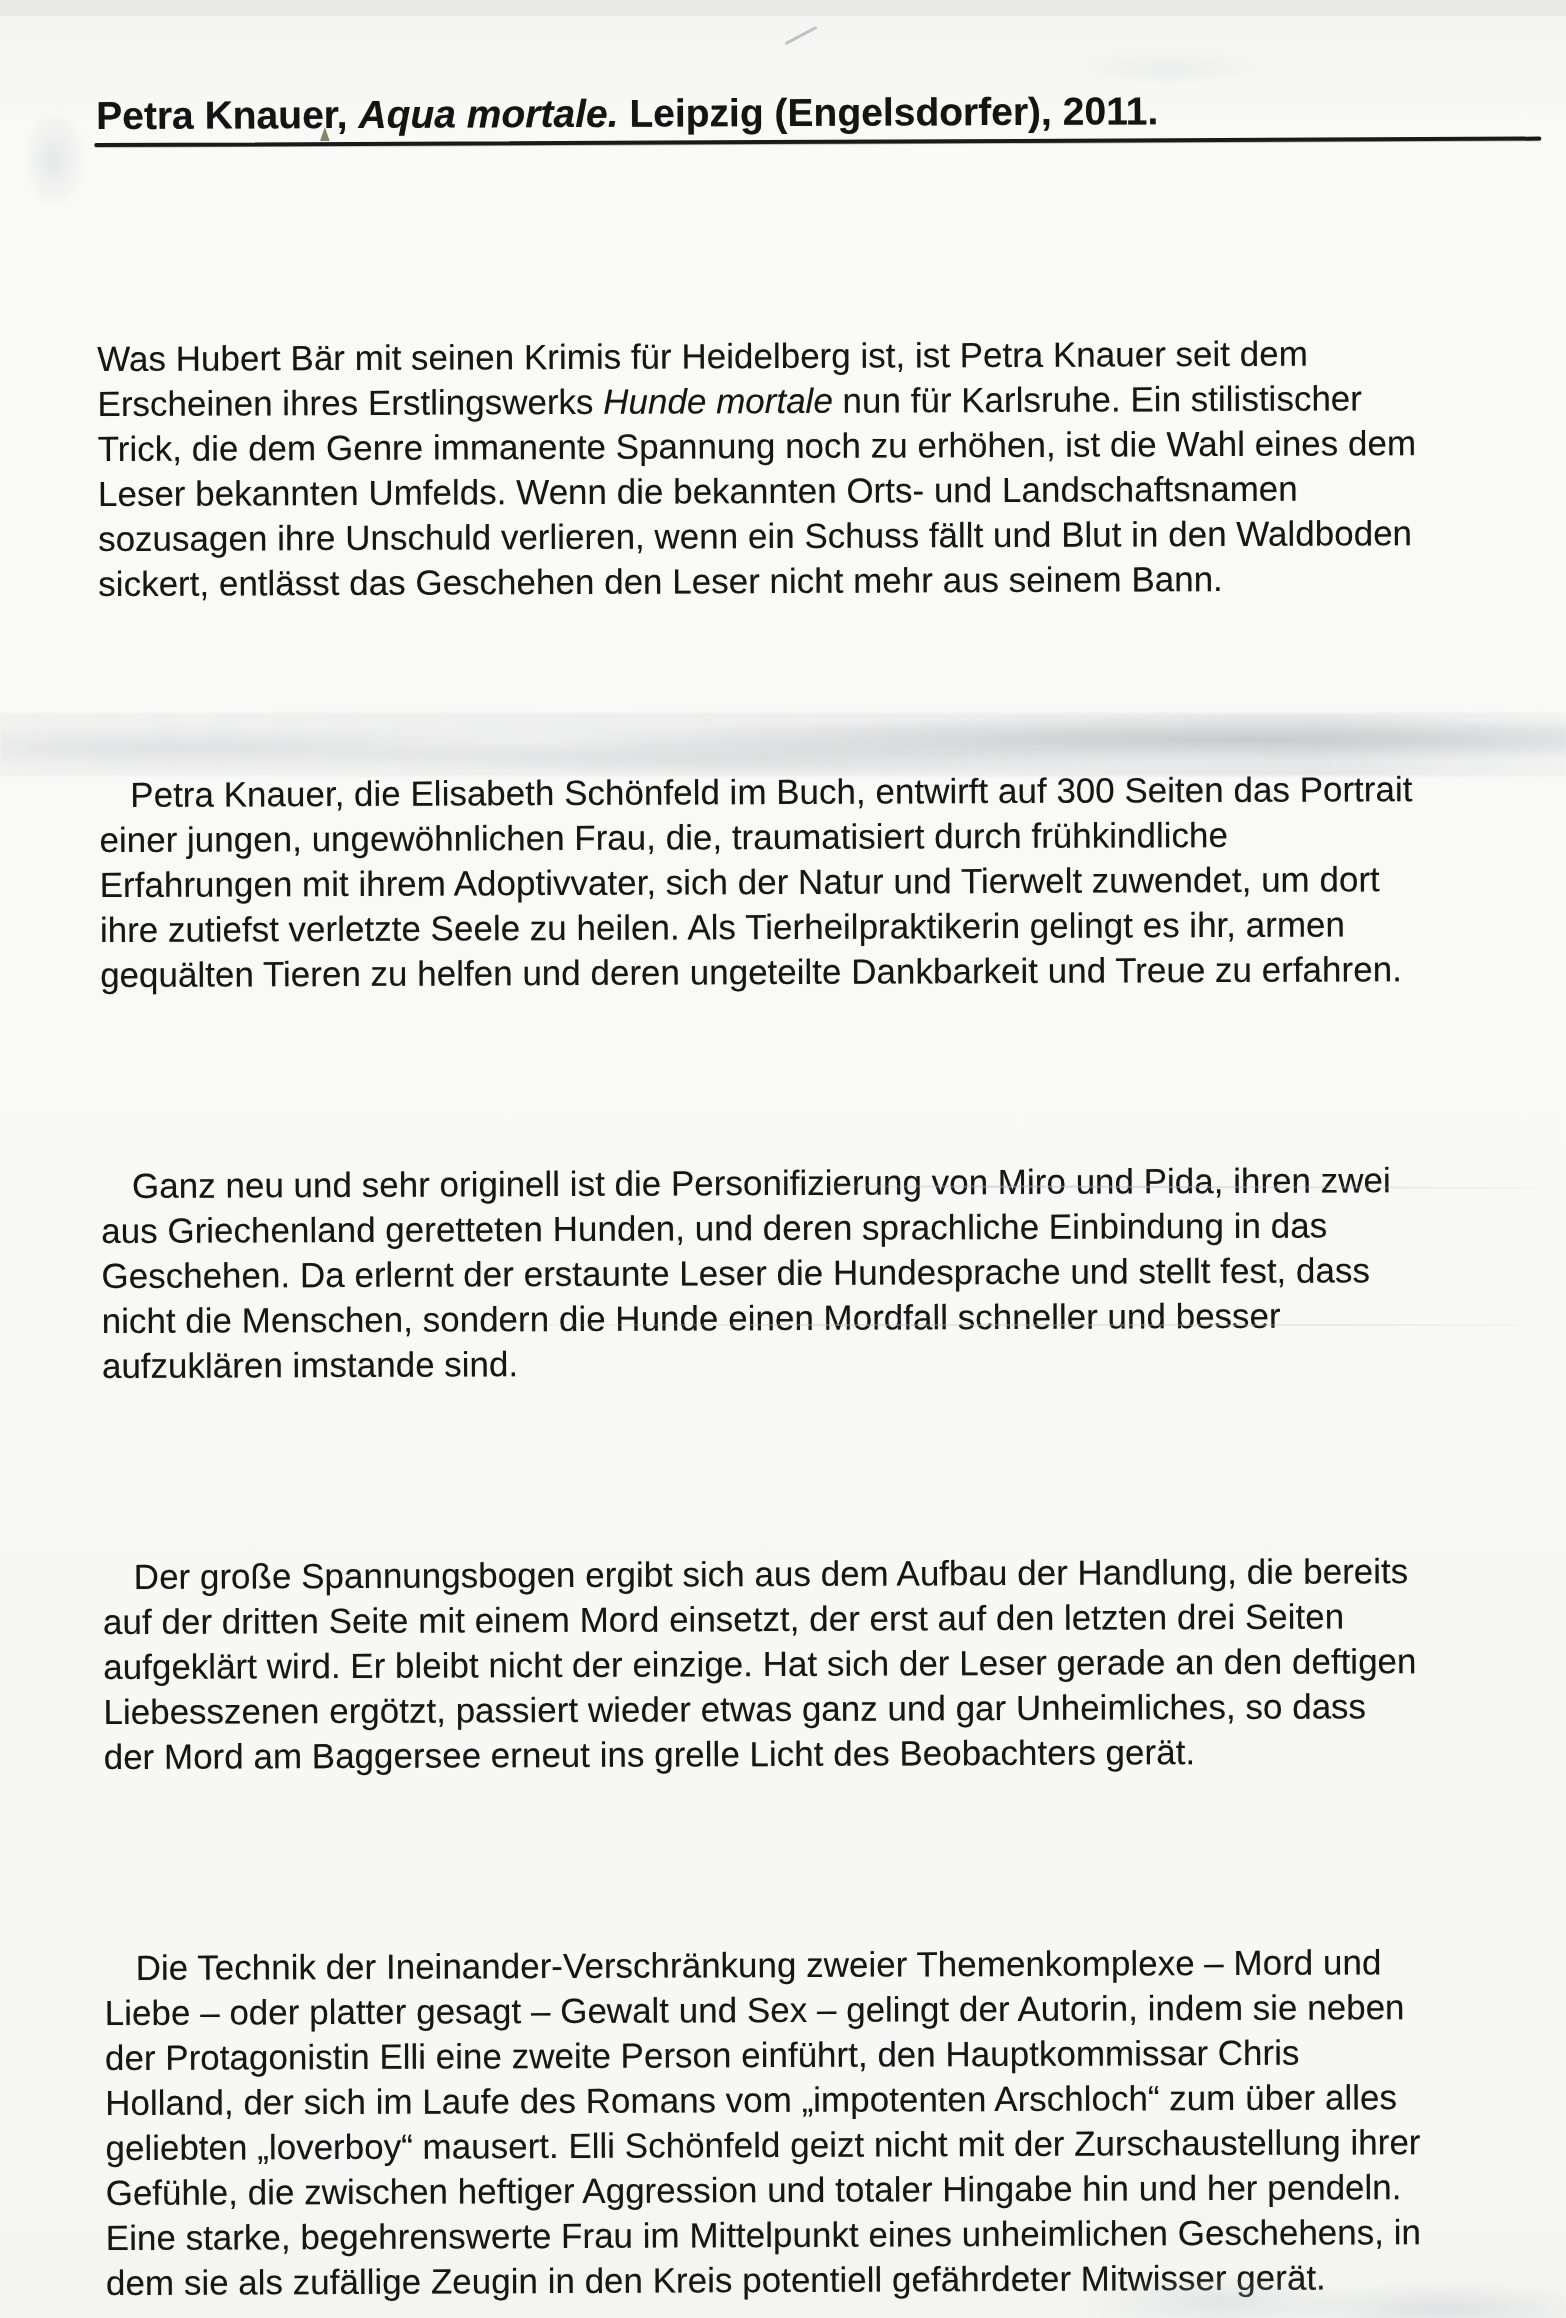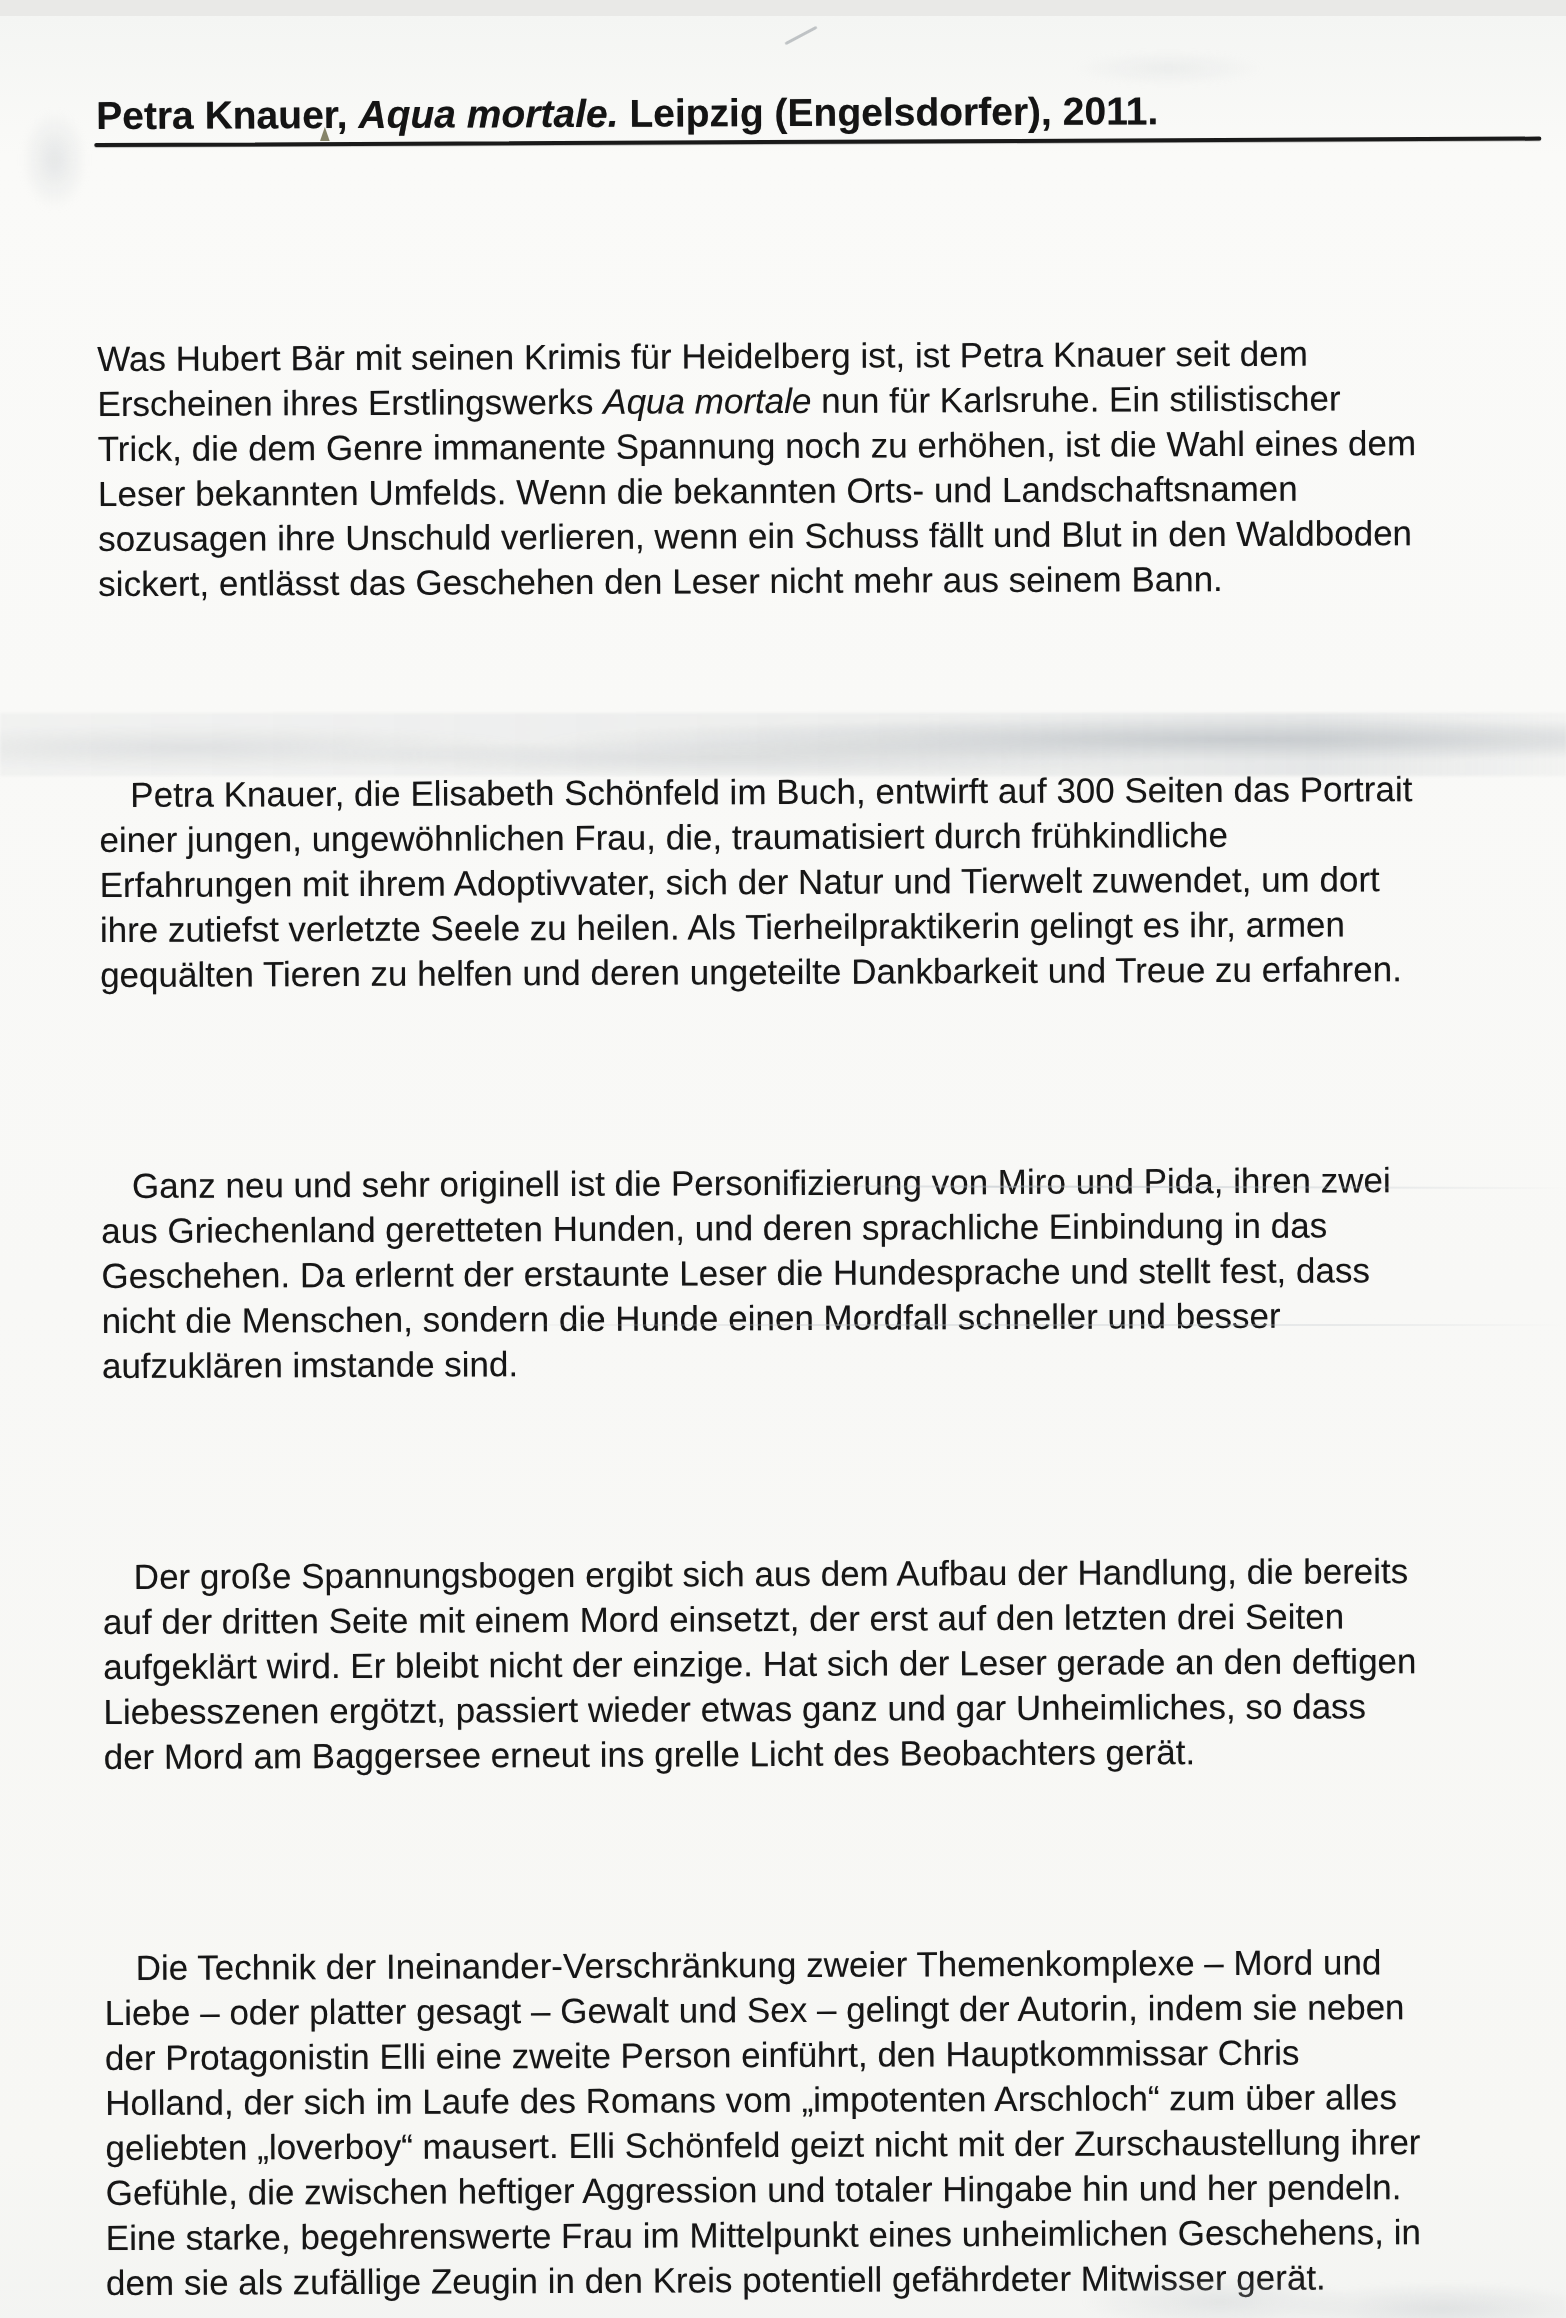--- a/index.html
+++ b/index.html
@@ -94,21 +94,21 @@
 <div class="page">
 
   <div class="content">
 
     <div class="doc-title"><span>Petra Knauer, </span><span class="it">Aqua mortale.</span><span> Leipzig (Engelsdorfer), 2011.</span></div>
 
     <div class="title-rule"></div>
 
     <div class="bodytext">
 
-      <div class="para"><span>Was Hubert Bär mit seinen Krimis für Heidelberg ist, ist Petra Knauer seit dem</span><br><span>Erscheinen ihres Erstlingswerks </span><span class="it">Aqua mortale</span><span> nun für Karlsruhe. Ein stilistischer</span><br><span>Trick, die dem Genre immanente Spannung noch zu erhöhen, ist die Wahl eines dem
+      <div class="para"><span>Was Hubert Bär mit seinen Krimis für Heidelberg ist, ist Petra Knauer seit dem</span><br><span>Erscheinen ihres Erstlingswerks </span><span class="it">Hunde mortale</span><span> nun für Karlsruhe. Ein stilistischer</span><br><span>Trick, die dem Genre immanente Spannung noch zu erhöhen, ist die Wahl eines dem
 Leser bekannten Umfelds. Wenn die bekannten Orts- und Landschaftsnamen
 sozusagen ihre Unschuld verlieren, wenn ein Schuss fällt und Blut in den Waldboden
 sickert, entlässt das Geschehen den Leser nicht mehr aus seinem Bann.</span></div>
 
       <div class="para indent">Petra Knauer, die Elisabeth Schönfeld im Buch, entwirft auf 300 Seiten das Portrait
 einer jungen, ungewöhnlichen Frau, die, traumatisiert durch frühkindliche
 Erfahrungen mit ihrem Adoptivvater, sich der Natur und Tierwelt zuwendet, um dort
 ihre zutiefst verletzte Seele zu heilen. Als Tierheilpraktikerin gelingt es ihr, armen
 gequälten Tieren zu helfen und deren ungeteilte Dankbarkeit und Treue zu erfahren.</div>
 

